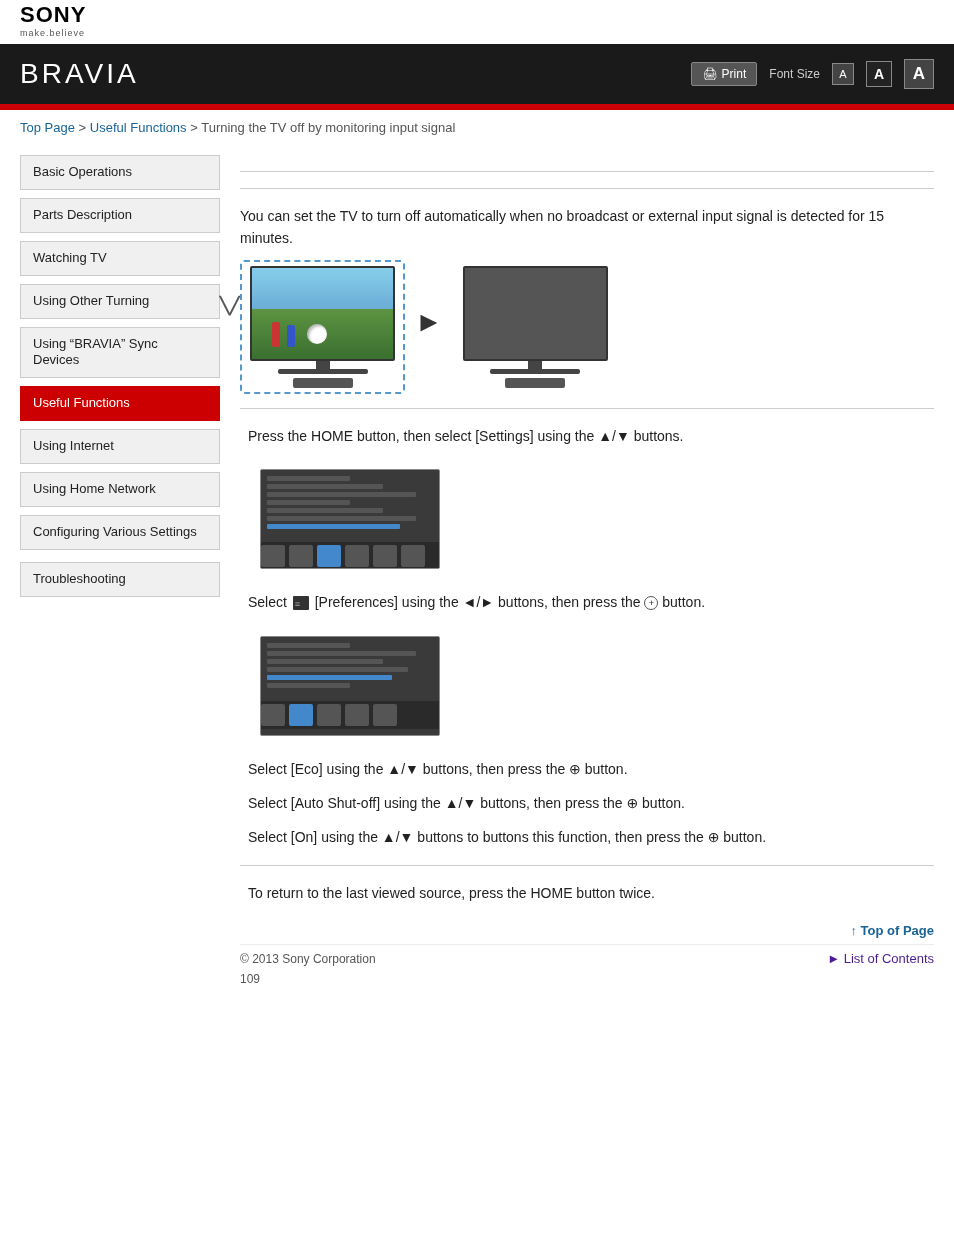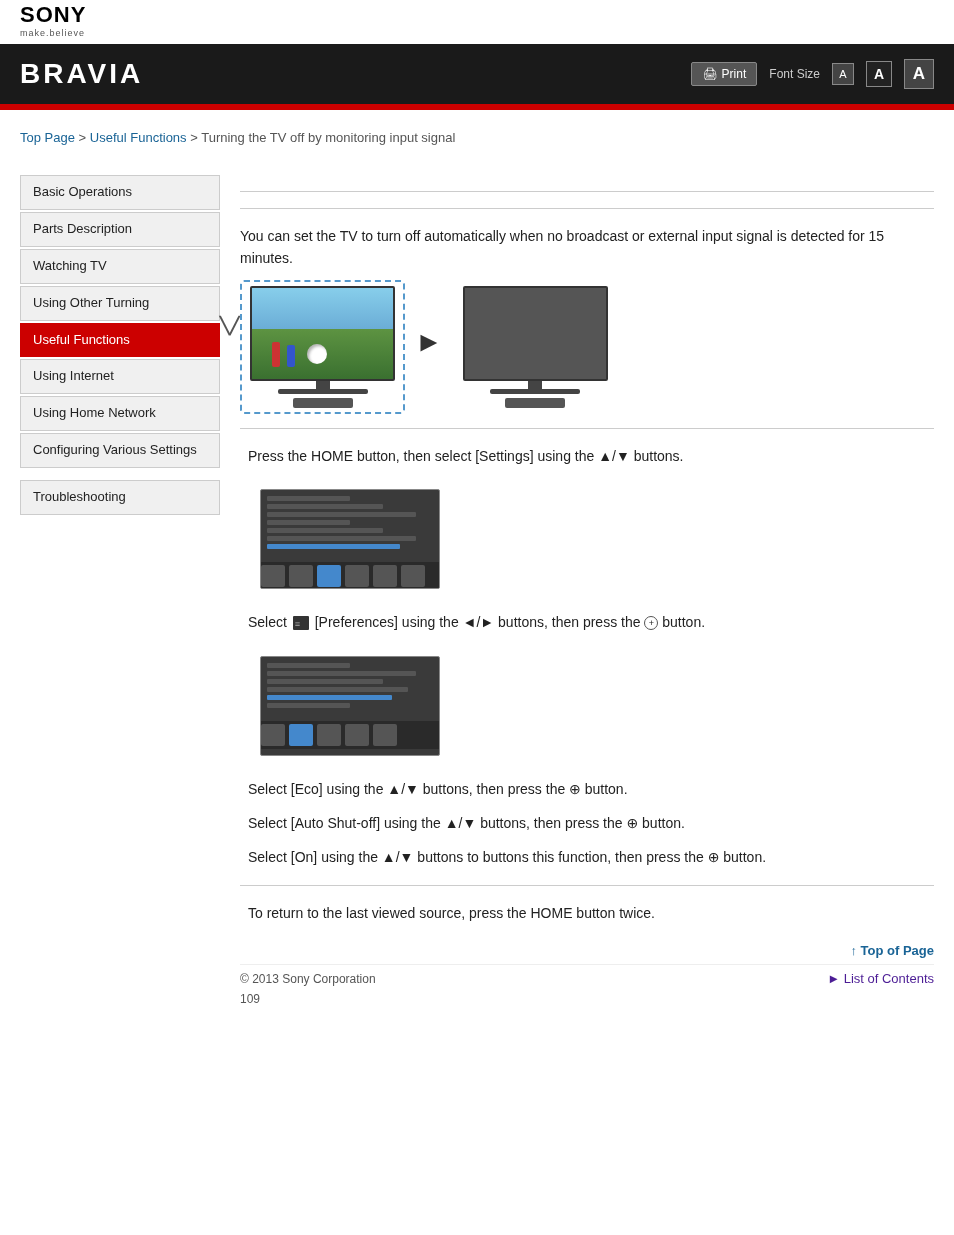--- a/index.html
+++ b/index.html
@@ -10,21 +10,21 @@
       background: #1a1a1a;
       display: flex;
       align-items: center;
       justify-content: space-between;
       padding: 10px 20px;
       height: 60px;
     }
     .bravia-logo {
       color: #fff;
       font-size: 28px;
-      font-weight: bold;
+      font-weight: normal;
       letter-spacing: 3px;
       font-family: Arial, sans-serif;
     }
     .header-right {
       display: flex;
       align-items: center;
       gap: 12px;
     }
     .print-btn {
       background: #555;
@@ -57,21 +57,21 @@
 
     
     .red-bar {
       height: 6px;
       background: #cc0000;
       width: 100%;
     }
 
     
     .breadcrumb {
-      padding: 20px 20px;
+      padding: 10px 20px;
       font-size: 13px;
       color: #555;
     }
     .breadcrumb a {
       color: #1a6496;
       text-decoration: none;
     }
     .breadcrumb span { color: #555; }
 
     
@@ -91,21 +91,21 @@
       margin-bottom: 12px;
     }
     .sidebar-item {
       display: block;
       padding: 8px 12px;
       border: 1px solid #ccc;
       background: #f0f0f0;
       color: #222;
       font-size: 13px;
       cursor: pointer;
-      margin-bottom: 2px;
+      margin-bottom: 8px;
       text-decoration: none;
       line-height: 1.3;
     }
     .sidebar-item.active {
       background: #cc0000;
       color: #fff;
       border-color: #cc0000;
     }
 
     
@@ -256,20 +256,21 @@
 </div>
 
 <div class="layout">
 
   <nav class="sidebar">
     <div class="sidebar-group">
       <a class="sidebar-item">Basic Operations</a>
       <a class="sidebar-item">Parts Description</a>
       <a class="sidebar-item">Watching TV</a>
       <a class="sidebar-item">Using Other Turning</a>
+      <a class="sidebar-item">Using “BRAVIA” Sync Devices</a>
       <a class="sidebar-item active">Useful Functions</a>
       <a class="sidebar-item">Using Internet</a>
       <a class="sidebar-item">Using Home Network</a>
       <a class="sidebar-item">Configuring Various Settings</a>
     </div>
     <div class="sidebar-group">
       <a class="sidebar-item">Troubleshooting</a>
     </div>
   </nav>
 

